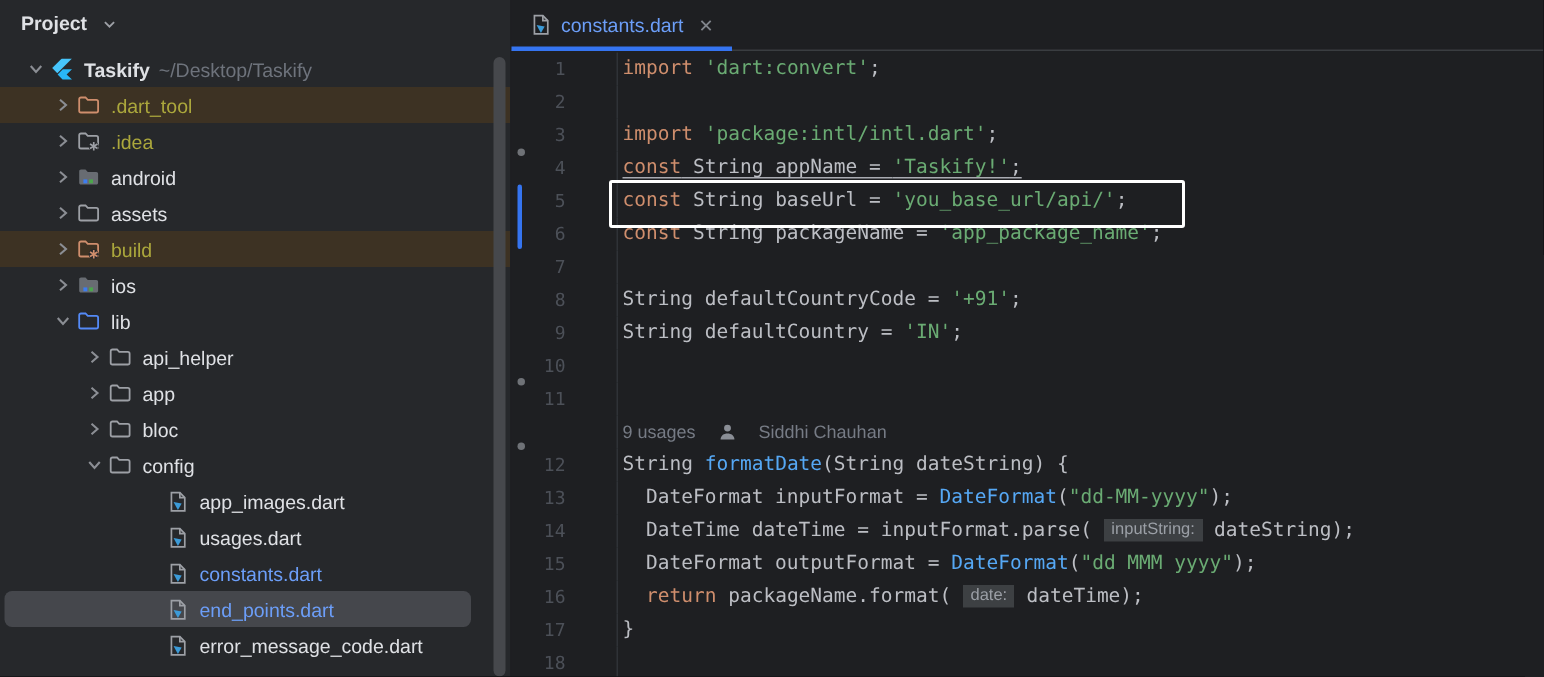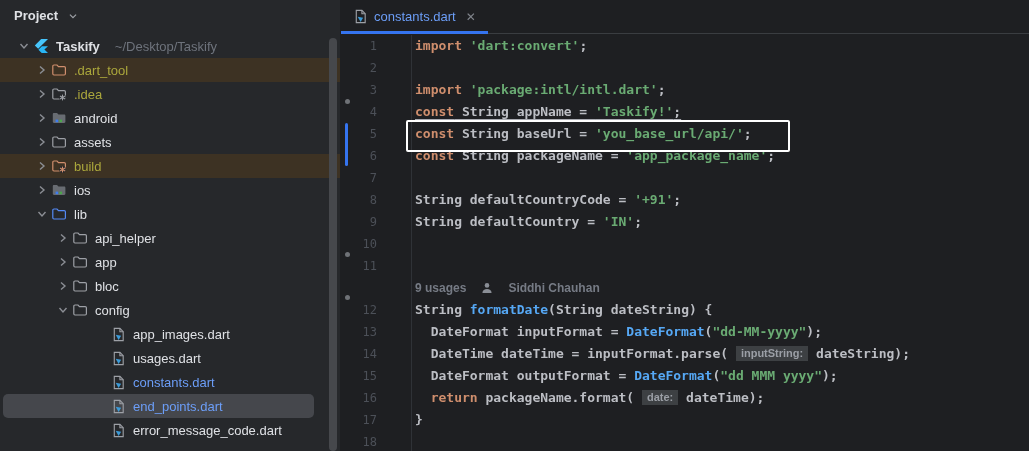--- a/index.html
+++ b/index.html
@@ -15,39 +15,39 @@
   .trow{display:flex;align-items:center;height:24px;font-size:13px;color:#dfe1e5;box-sizing:border-box;}
   .lvl0{padding-left:15px}.lvl1{padding-left:33px}.lvl2{padding-left:54px}.lvl3{padding-left:92px}
   .exbg{background:#3d3223;}
   .sel{background:#45474c;border-radius:5px;margin:0 26px 0 3px;padding-left:89px;}
   .chev{width:18px;height:16px;display:flex;align-items:center;justify-content:center;flex:none;}
   .ticon{width:16px;height:16px;margin-right:7px;flex:none;display:flex;align-items:center;justify-content:center;}
   .tlabel{white-space:nowrap;}
   .tlabel.excluded{color:#aba73c;}
   .tlabel.opened{color:#6c9ef8;}
   .tlabel.bold{font-weight:bold;}
-  .tpath{color:#6e737c;margin-left:15px;white-space:nowrap;font-size:13px;text-align:right;}
+  .tpath{color:#6e737c;margin-left:6px;white-space:nowrap;font-size:13px;text-align:right;}
   .pscroll{position:absolute;top:38px;right:3px;width:8px;height:413px;background:#46484c;border-radius:4px;}
 
   
   .editor{position:absolute;left:341px;top:0;right:0;height:451px;background:#1e1f22;}
   .tabbar{height:33px;border-bottom:1px solid #3a3d41;display:flex;align-items:stretch;}
   .tab{display:flex;align-items:center;gap:6px;padding:0 12px;position:relative;}
   .tab::after{content:"";position:absolute;left:0;right:0;bottom:-1px;height:3px;background:#3574f0;}
   .tab-icon{width:15px;height:15px;display:flex;align-items:center;}
   .tab-label{font-size:13px;color:#6c9ef8;}
   .tab-close{color:#81858c;font-size:12px;margin-left:4px;cursor:pointer;}
 
   .codearea{position:absolute;left:0;top:34px;right:0;bottom:0;}
   .rows{padding-top:1px;}
   .crow{display:flex;height:22px;line-height:22px;
         font-family:"DejaVu Sans Mono","Liberation Mono",monospace;font-size:13px;}
   .gut{width:71px;flex:none;text-align:right;padding-right:34px;box-sizing:border-box;
        color:#4c5058;font-size:12px;border-right:1px solid #2f3237;}
-  .ccode{padding-left:3px;white-space:pre;color:#bcbec4;font-weight:bold;}
+  .ccode{padding-left:3px;white-space:pre;color:#bcbec4;}
   .tk-kw{color:#cf8e6d}.tk-st{color:#6aab73}.tk-fn{color:#56a8f5}.tk-pl{color:#bcbec4}
   .tk-hint{background:#3d4043;color:#9b9fa6;border-radius:0;padding:0 5px;
            font-family:"Liberation Sans",sans-serif;font-size:11px;display:inline-block;
            line-height:15px;vertical-align:1px;}
   .u{text-decoration:underline;text-decoration-color:#a9abb2;text-underline-offset:3px;}
   .cvrow{display:flex;align-items:center;gap:15px;font-family:"Liberation Sans",sans-serif;
          font-size:12px;color:#767b85;white-space:normal;}
   .cv-person{display:flex;align-items:center;}
 
   .hlbox{position:absolute;left:65px;top:86px;width:380px;height:28px;border:2px solid #ffffff;

